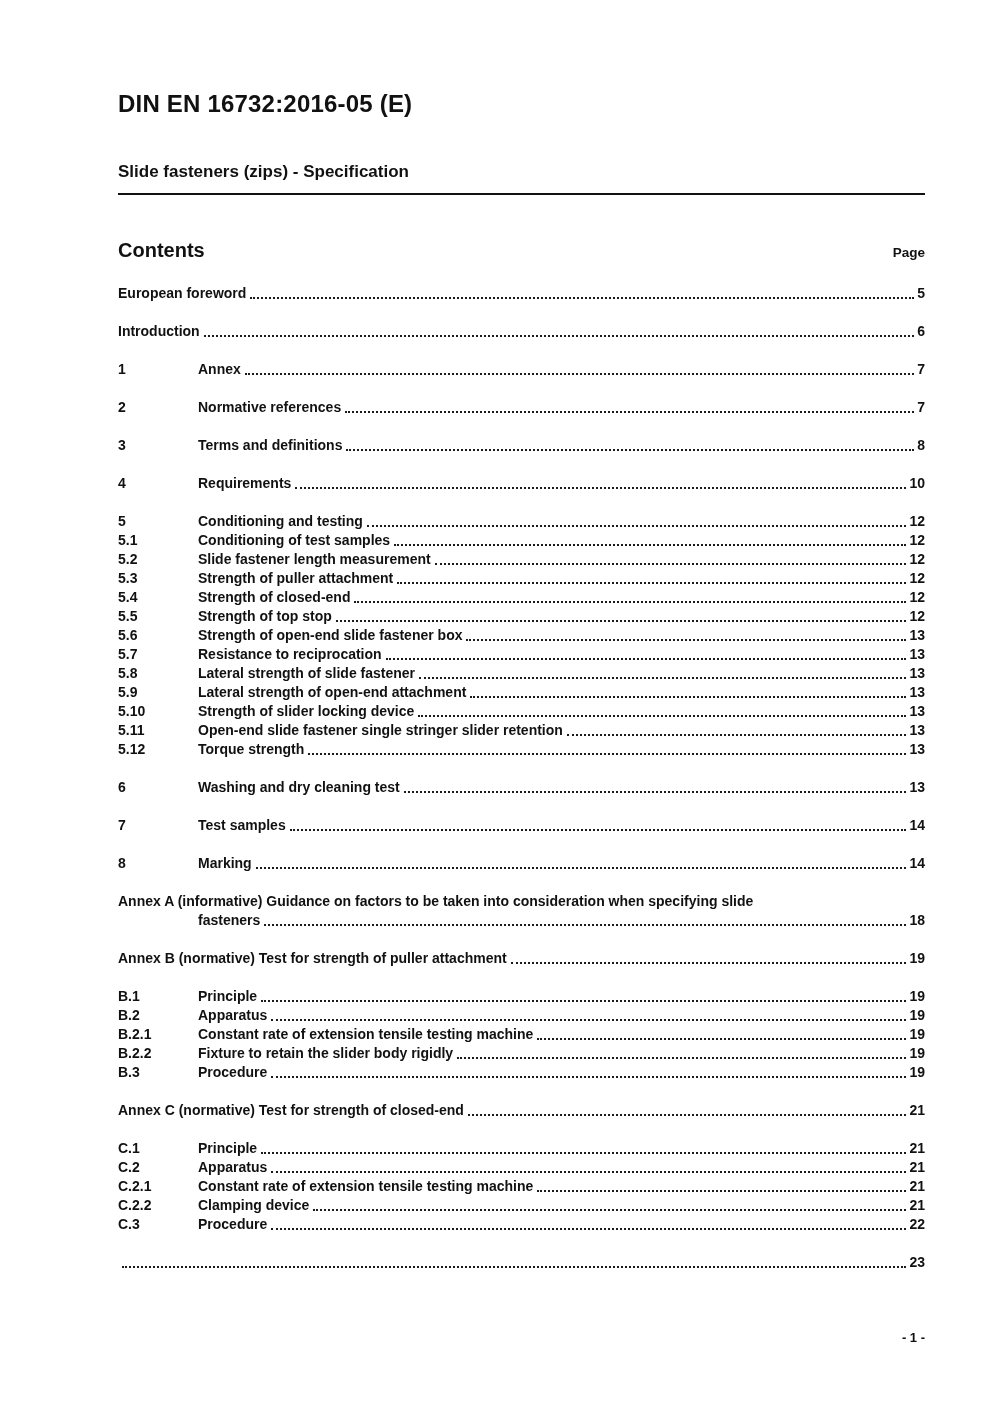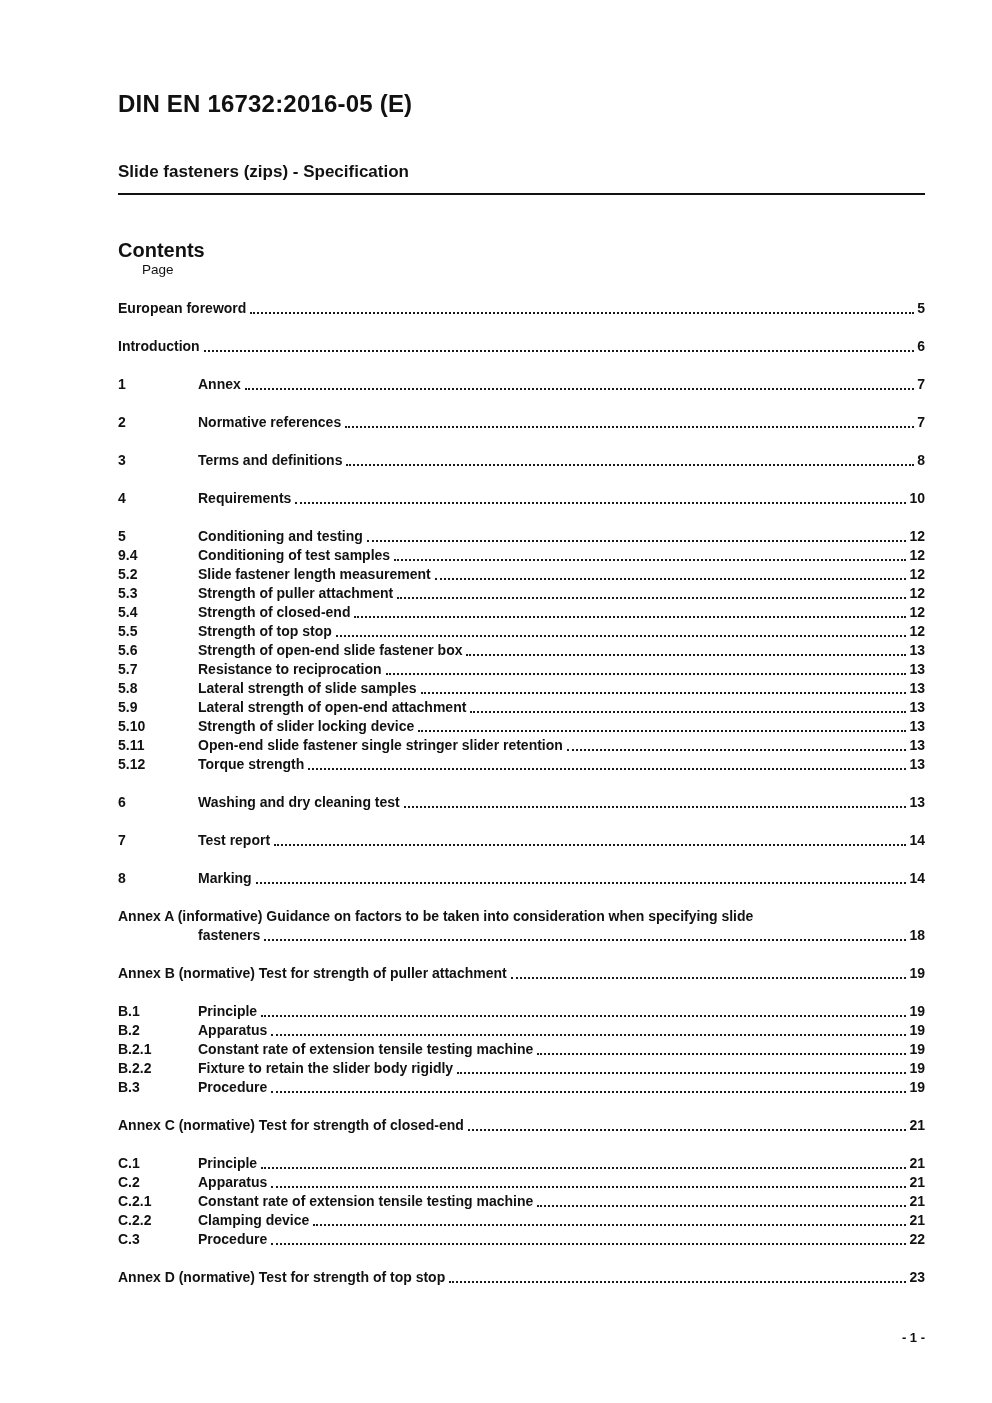--- a/index.html
+++ b/index.html
@@ -38,29 +38,28 @@
   .doc-subtitle {
     font-size: 17px;
     font-weight: bold;
   }
 
   .contents-row {
     margin-top: 44px;
     display: flex;
     justify-content: space-between;
     align-items: baseline;
-    flex-direction: column;
   }
   .contents-heading {
     font-size: 20px;
     font-weight: bold;
   }
   .page-col-label {
     font-size: 13.5px;
-    font-weight: normal;
+    font-weight: bold;
     padding-left: 24px;
   }
 
   .toc-list {
     margin-top: 22px;
     font-size: 14px;
     font-weight: bold;
   }
 
   .toc-row {
@@ -163,21 +162,21 @@
   </div>
 
   <div class="toc-row gap-lg">
     <span class="toc-num">5</span>
     <span class="toc-title">Conditioning and testing</span>
     <span class="toc-dots"></span>
     <span class="toc-page">12</span>
   </div>
 
   <div class="toc-row">
-    <span class="toc-num">9.4</span>
+    <span class="toc-num">5.1</span>
     <span class="toc-title">Conditioning of test samples</span>
     <span class="toc-dots"></span>
     <span class="toc-page">12</span>
   </div>
 
   <div class="toc-row">
     <span class="toc-num">5.2</span>
     <span class="toc-title">Slide fastener length measurement</span>
     <span class="toc-dots"></span>
     <span class="toc-page">12</span>
@@ -213,21 +212,21 @@
 
   <div class="toc-row">
     <span class="toc-num">5.7</span>
     <span class="toc-title">Resistance to reciprocation</span>
     <span class="toc-dots"></span>
     <span class="toc-page">13</span>
   </div>
 
   <div class="toc-row">
     <span class="toc-num">5.8</span>
-    <span class="toc-title">Lateral strength of slide samples</span>
+    <span class="toc-title">Lateral strength of slide fastener</span>
     <span class="toc-dots"></span>
     <span class="toc-page">13</span>
   </div>
 
   <div class="toc-row">
     <span class="toc-num">5.9</span>
     <span class="toc-title">Lateral strength of open-end attachment</span>
     <span class="toc-dots"></span>
     <span class="toc-page">13</span>
   </div>
@@ -255,21 +254,21 @@
 
   <div class="toc-row gap-lg">
     <span class="toc-num">6</span>
     <span class="toc-title">Washing and dry cleaning test</span>
     <span class="toc-dots"></span>
     <span class="toc-page">13</span>
   </div>
 
   <div class="toc-row gap-lg">
     <span class="toc-num">7</span>
-    <span class="toc-title">Test report</span>
+    <span class="toc-title">Test samples</span>
     <span class="toc-dots"></span>
     <span class="toc-page">14</span>
   </div>
 
   <div class="toc-row gap-lg">
     <span class="toc-num">8</span>
     <span class="toc-title">Marking</span>
     <span class="toc-dots"></span>
     <span class="toc-page">14</span>
   </div>
@@ -367,21 +366,20 @@
 
   <div class="toc-row">
     <span class="toc-num">C.3</span>
     <span class="toc-title">Procedure</span>
     <span class="toc-dots"></span>
     <span class="toc-page">22</span>
   </div>
 
   <div class="toc-row gap-lg">
 
-    <span class="toc-title">Annex D (normative) Test for strength of top stop</span>
     <span class="toc-dots"></span>
     <span class="toc-page">23</span>
   </div>
 </div>
 
   </div>
 
   <div class="footer-page-num">- 1 -</div>
 </div>
 

